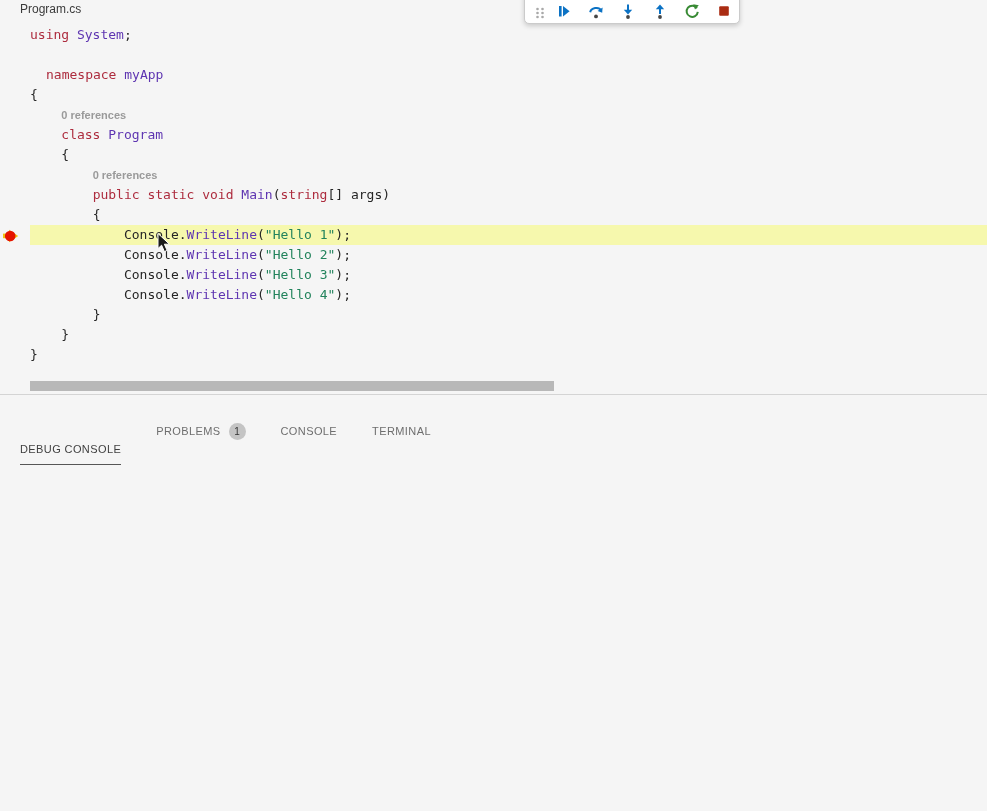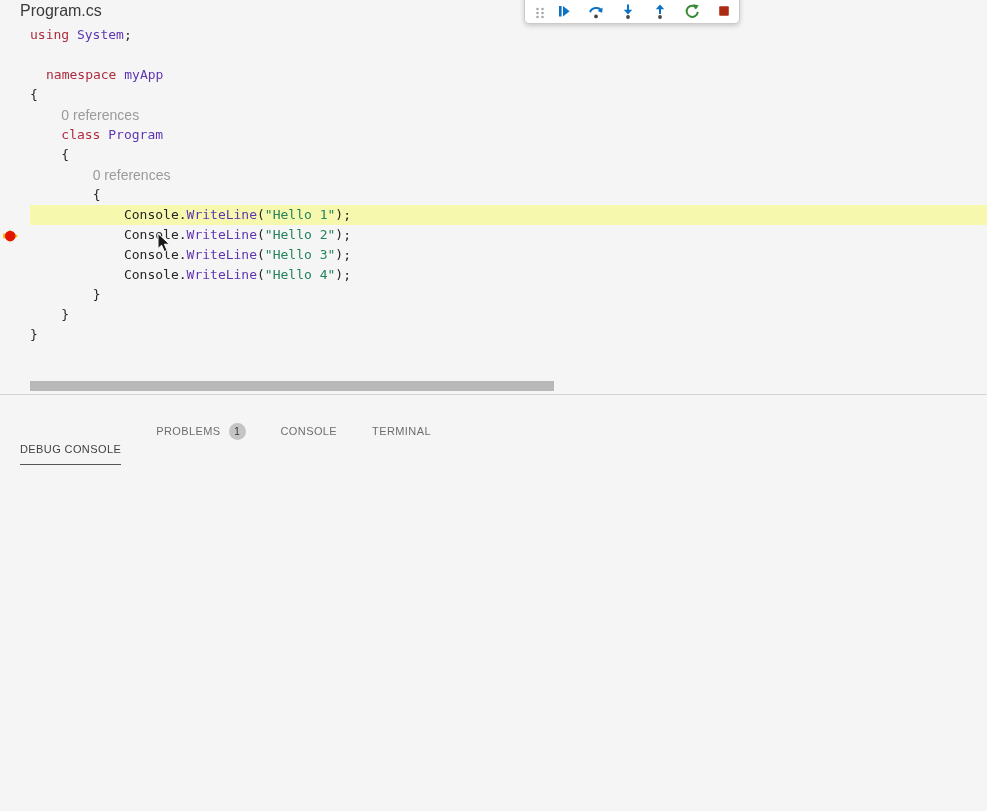--- a/index.html
+++ b/index.html
@@ -6,21 +6,21 @@
   html,body { width:987px; height:811px; overflow:hidden; }
   body {
     background: var(--bg);
     font-family: "Liberation Sans", sans-serif;
     position: relative;
   }
 
   
   .editor-title {
     position:absolute; left:20px; top:2px;
-    font-size:16px; color:#3b3b3b;
+    font-size:12px; color:#3b3b3b;
   }
 
   
   .debug-toolbar {
     position:absolute; left:524px; top:-8px;
     height:32px; background:#ffffff;
     border:1px solid #cbcbcb; border-radius:5px;
     box-shadow:0 2px 5px rgba(0,0,0,0.18);
     display:flex; align-items:flex-end;
     padding:0 7px 4px 7px;
@@ -32,21 +32,21 @@
   
   .code-lines { position:absolute; left:30px; top:25px; right:0; }
   .code-line {
     height:20px; line-height:20px; white-space:pre;
     font-family:"DejaVu Sans Mono", monospace;
     font-size:13px; color: var(--plain);
   }
   .code-line.highlight { background: var(--line-highlight); }
   .codelens {
     font-family:"Liberation Sans", sans-serif;
-    font-size:14px; color: var(--lens); display:inline-block;
+    font-size:11px; color: var(--lens); display:inline-block;font-weight:bold;
   }
   .tk-kw { color: var(--keyword); }
   .tk-ty { color: var(--type); }
   .tk-st { color: var(--string); }
   .tk-pl { color: var(--plain); }
 
   
   .bp-marker { position:absolute; left:3px; top:229px; width:16px; height:14px; cursor:pointer; }
 
   
@@ -133,20 +133,21 @@
 
 <div class="code-lines">
     <div class="code-line"><span style="padding-left: 0px; margin-top: 32px;"><span class="tk-kw">using</span><span class="tk-pl"> </span><span class="tk-ty">System</span><span class="tk-pl">;</span></span></div>
     <div class="code-line"><span style="padding-left: 0px;"></span></div>
     <div class="code-line"><span style="padding-left: 0px; margin-left: 16px;"><span class="tk-kw">namespace</span><span class="tk-pl"> </span><span class="tk-ty">myApp</span></span></div>
     <div class="code-line"><span style="padding-left: 0px;"><span class="tk-pl">{</span></span></div>
     <div class="code-line"><span class="codelens" style="padding-left: 31.32px;">0 references</span></div>
     <div class="code-line"><span style="padding-left: 31.32px;"><span class="tk-kw">class</span><span class="tk-pl"> </span><span class="tk-ty">Program</span></span></div>
     <div class="code-line"><span style="padding-left: 31.32px;"><span class="tk-pl">{</span></span></div>
     <div class="code-line"><span class="codelens" style="padding-left: 62.64px;">0 references</span></div>
+    <div class="code-line"><span style="padding-left: 62.64px;"><span class="tk-kw">public static void</span><span class="tk-pl"> </span><span class="tk-ty">Main</span><span class="tk-pl">(</span><span class="tk-kw">string</span><span class="tk-pl">[] args)</span></span></div>
     <div class="code-line"><span style="padding-left: 62.64px;"><span class="tk-pl">{</span></span></div>
     <div class="code-line highlight"><span style="padding-left: 93.96px;"><span class="tk-pl">Console.</span><span class="tk-ty">WriteLine</span><span class="tk-pl">(</span><span class="tk-st">"Hello 1"</span><span class="tk-pl">);</span></span></div>
     <div class="code-line"><span style="padding-left: 93.96px;"><span class="tk-pl">Console.</span><span class="tk-ty">WriteLine</span><span class="tk-pl">(</span><span class="tk-st">"Hello 2"</span><span class="tk-pl">);</span></span></div>
     <div class="code-line"><span style="padding-left: 93.96px;"><span class="tk-pl">Console.</span><span class="tk-ty">WriteLine</span><span class="tk-pl">(</span><span class="tk-st">"Hello 3"</span><span class="tk-pl">);</span></span></div>
     <div class="code-line"><span style="padding-left: 93.96px;"><span class="tk-pl">Console.</span><span class="tk-ty">WriteLine</span><span class="tk-pl">(</span><span class="tk-st">"Hello 4"</span><span class="tk-pl">);</span></span></div>
     <div class="code-line"><span style="padding-left: 62.64px;"><span class="tk-pl">}</span></span></div>
     <div class="code-line"><span style="padding-left: 31.32px;"><span class="tk-pl">}</span></span></div>
     <div class="code-line"><span style="padding-left: 0px;"><span class="tk-pl">}</span></span></div>
   </div>
 

